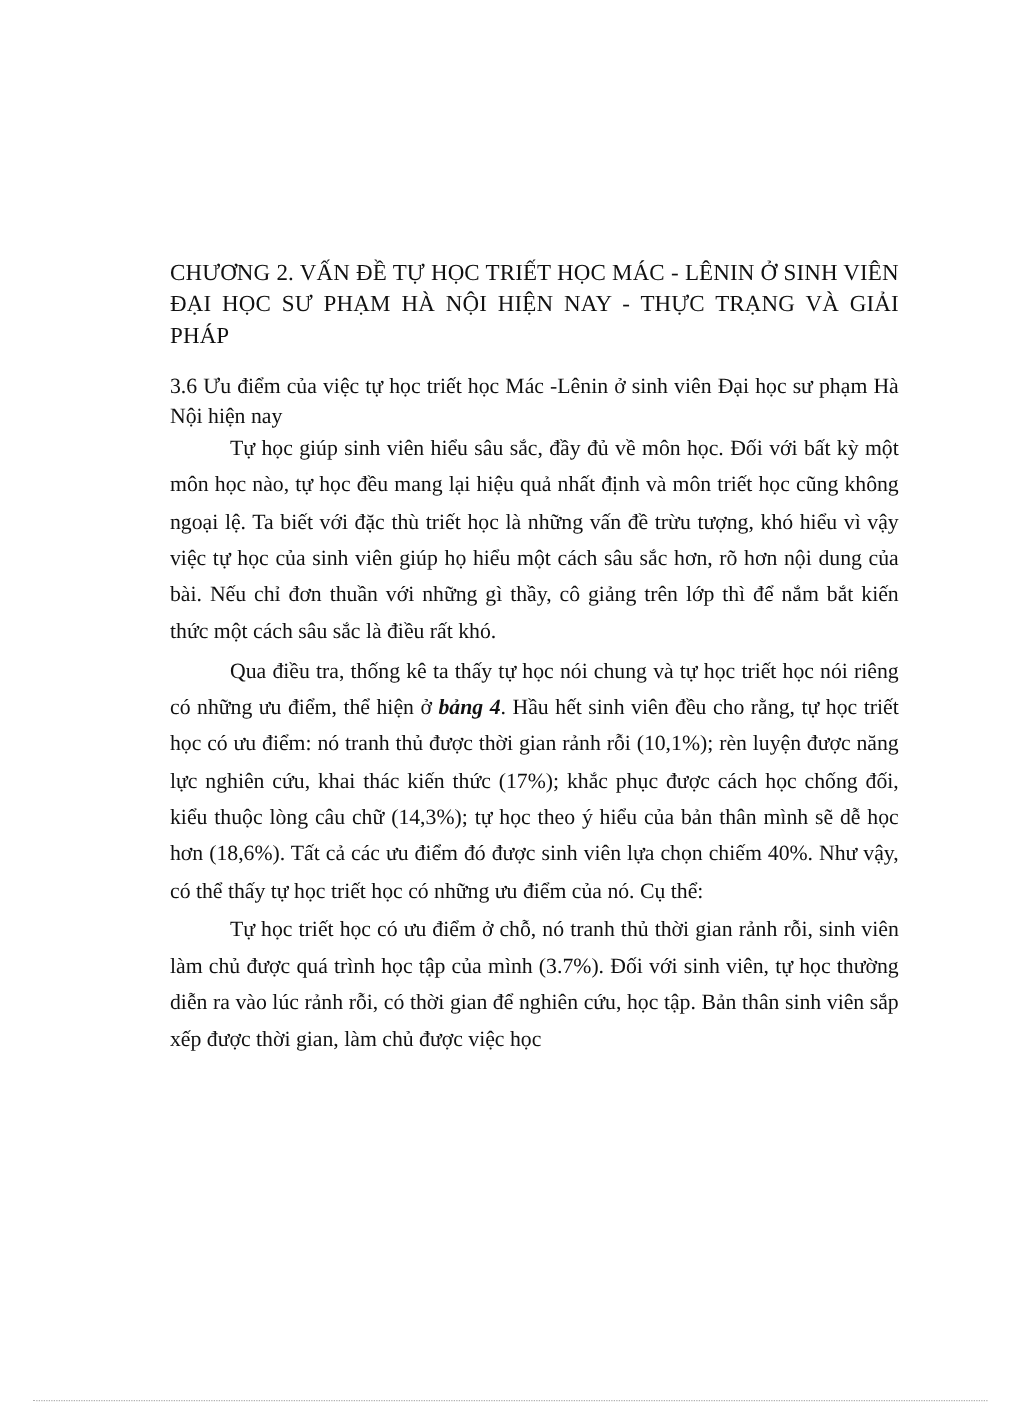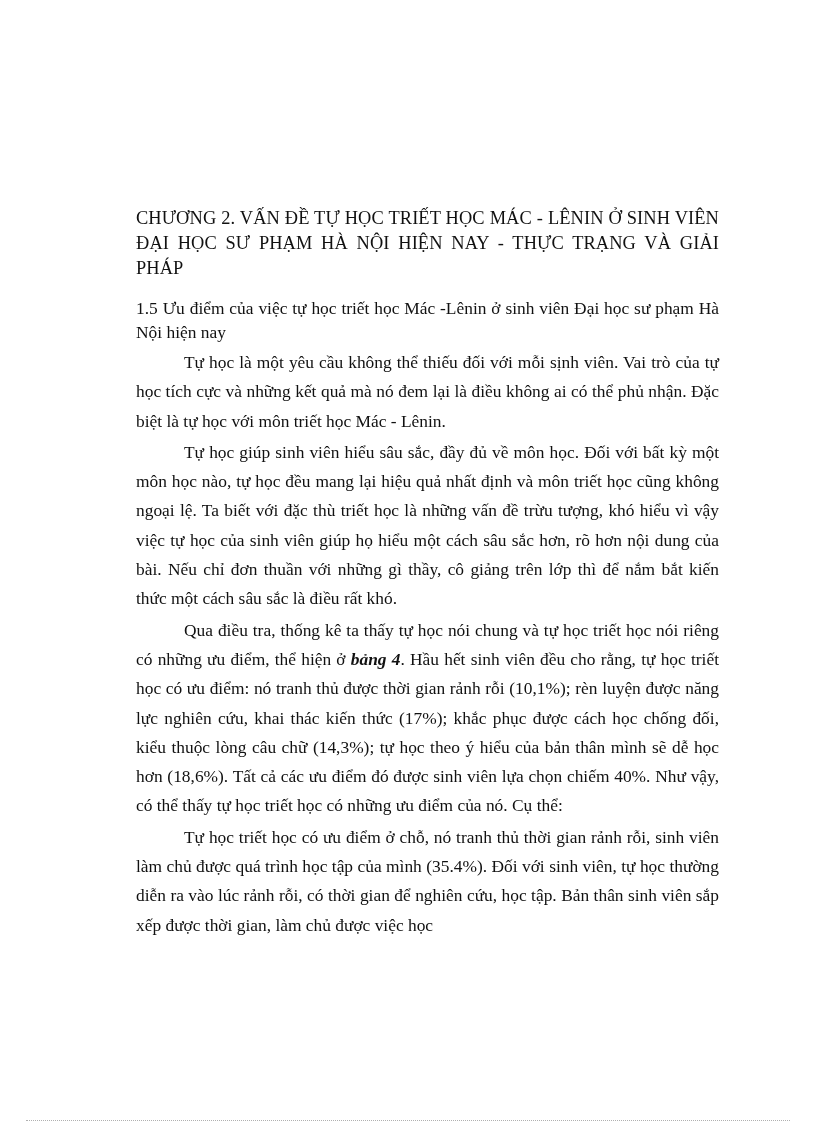--- a/index.html
+++ b/index.html
@@ -66,25 +66,24 @@
       border-top: 1px dotted #b0b0b0;
     }
   </style>
 </head>
 <body>
 
 <div class="page">
   <div class="content">
     <h1 class="chapter-title">CHƯƠNG 2. VẤN ĐỀ TỰ HỌC TRIẾT HỌC MÁC - LÊNIN Ở SINH VIÊN ĐẠI HỌC SƯ PHẠM HÀ NỘI HIỆN NAY - THỰC TRẠNG VÀ GIẢI PHÁP</h1>
 
-    <h2 class="section-title">1.5 Ưu điểm của việc tự học triết học Mác -Lênin ở sinh viên Đại học sư phạm Hà Nội hiện nay</h2>
+    <h2 class="section-title">3.6 Ưu điểm của việc tự học triết học Mác -Lênin ở sinh viên Đại học sư phạm Hà Nội hiện nay</h2>
 
-    <p class="para first">Tự học là một yêu cầu không thể thiếu đối với mỗi sịnh viên. Vai trò của tự học tích cực và những kết quả mà nó đem lại là điều không ai có thể phủ nhận. Đặc biệt là tự học với môn triết học Mác - Lênin.</p>
 
     <p class="para">Tự học giúp sinh viên hiểu sâu sắc, đầy đủ về môn học. Đối với bất kỳ một môn học nào, tự học đều mang lại hiệu quả nhất định và môn triết học cũng không ngoại lệ. Ta biết với đặc thù triết học là những vấn đề trừu tượng, khó hiểu vì vậy việc tự học của sinh viên giúp họ hiểu một cách sâu sắc hơn, rõ hơn nội dung của bài. Nếu chỉ đơn thuần với những gì thầy, cô giảng trên lớp thì để nắm bắt kiến thức một cách sâu sắc là điều rất khó.</p>
 
     <p class="para"><span>Qua điều tra, thống kê ta thấy tự học nói chung và tự học triết học nói riêng có những ưu điểm, thể hiện ở </span><span class="em-ref">bảng 4</span><span>. Hầu hết sinh viên đều cho rằng, tự học triết học có ưu điểm: nó tranh thủ được thời gian rảnh rỗi (10,1%); rèn luyện được năng lực nghiên cứu, khai thác kiến thức (17%); khắc phục được cách học chống đối, kiểu thuộc lòng câu chữ (14,3%); tự học theo ý hiểu của bản thân mình sẽ dễ học hơn (18,6%). Tất cả các ưu điểm đó được sinh viên lựa chọn chiếm 40%. Như vậy, có thể thấy tự học triết học có những ưu điểm của nó. Cụ thể:</span></p>
 
-    <p class="para">Tự học triết học có ưu điểm ở chỗ, nó tranh thủ thời gian rảnh rỗi, sinh viên làm chủ được quá trình học tập của mình (35.4%). Đối với sinh viên, tự học thường diễn ra vào lúc rảnh rỗi, có thời gian để nghiên cứu, học tập. Bản thân sinh viên sắp xếp được thời gian, làm chủ được việc học</p>
+    <p class="para">Tự học triết học có ưu điểm ở chỗ, nó tranh thủ thời gian rảnh rỗi, sinh viên làm chủ được quá trình học tập của mình (3.7%). Đối với sinh viên, tự học thường diễn ra vào lúc rảnh rỗi, có thời gian để nghiên cứu, học tập. Bản thân sinh viên sắp xếp được thời gian, làm chủ được việc học</p>
   </div>
 
   <div class="footer-rule"></div>
 </div>
 
 </body></html>

